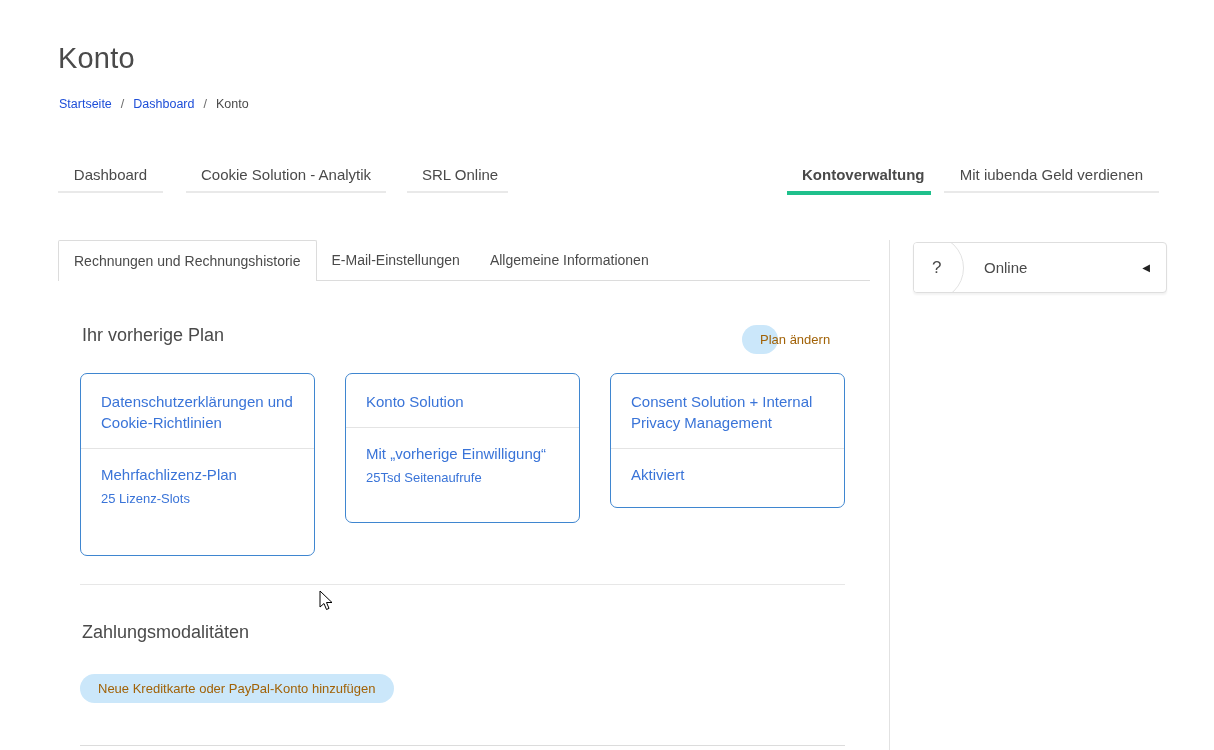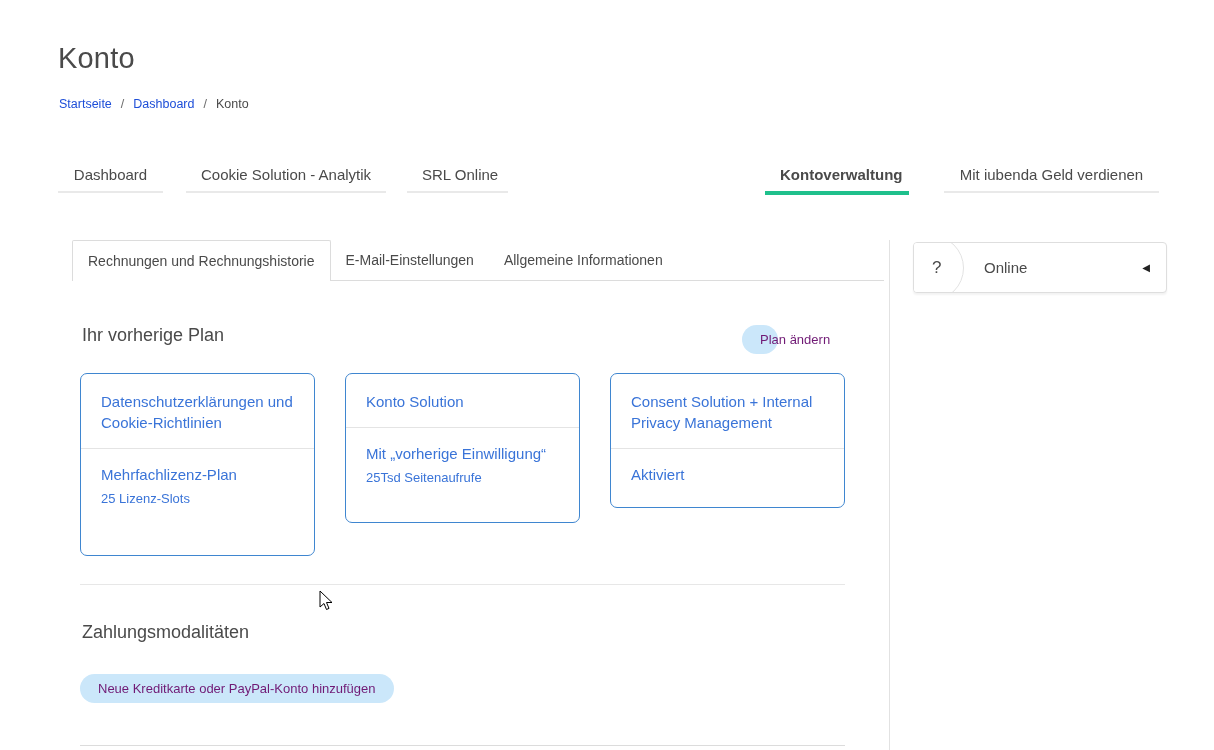--- a/index.html
+++ b/index.html
@@ -31,32 +31,32 @@
     font-size: 15px; color: #4a4a4a; text-align: center;
     padding: 3px 15px 0; border-bottom: 2px solid #e9e9e9;
     white-space: nowrap; cursor: pointer;
   }
   .tab.active {
     font-weight: bold; border-bottom: 4px solid #1fc08c; height: 32px;
   }
   .tab-dashboard { left: 58px;  width: 105px; }
   .tab-cookie    { left: 186px; width: 200px; }
   .tab-srl       { left: 407px; width: 101px; }
-  .tab-konto     { left: 765px; width: 144px; }
+  .tab-konto     { left: 787px; width: 144px; }
   .tab-geld      { left: 944px; width: 215px; }
 
   
   .v-divider {
     position: absolute; left: 889px; top: 240px; bottom: 0; width: 1px;
     background: #e2e2e2;
   }
 
   
   .sub-tabs {
-    position: absolute; left: 72px; top: 240px; width: 812px; height: 41px;
+    position: absolute; left: 58px; top: 240px; width: 812px; height: 41px;
     display: flex; align-items: stretch;
     border-bottom: 1px solid #dcdcdc;
   }
   .sub-tab {
     font-size: 14px; color: #4a4a4a; display: flex; align-items: center;
     padding: 0 15px; white-space: nowrap; cursor: pointer;
   }
   .sub-tab.active {
     background: #fff;
     border: 1px solid #dcdcdc; border-bottom: none;
@@ -64,21 +64,21 @@
     margin-bottom: -1px; position: relative; z-index: 2;
   }
 
   
   .section-heading {
     position: absolute; left: 82px;
     font-size: 18px; color: #4a4a4a; font-weight: 400;
   }
   .heading-plan { top: 325px; }
   .pill-button {
-    position: absolute; background: #cbe7fa; color: #701a75;
+    position: absolute; background: #cbe7fa; color: #a16207;
     font-size: 13px; border: none; border-radius: 15px;
     padding: 7px 18px; cursor: pointer; white-space: nowrap;
     font-family: inherit;
   }
   .btn-change-plan { top: 325px; right: 1214px; left: auto; left: 742px; }
 
   .cards { position: absolute; left: 80px; top: 373px; display: flex; gap: 30px; align-items: flex-start; }
   .plan-card {
     width: 235px; border: 1px solid #3f86d0; border-radius: 7px;
     color: #3a74d8; background: #fff; cursor: pointer;

